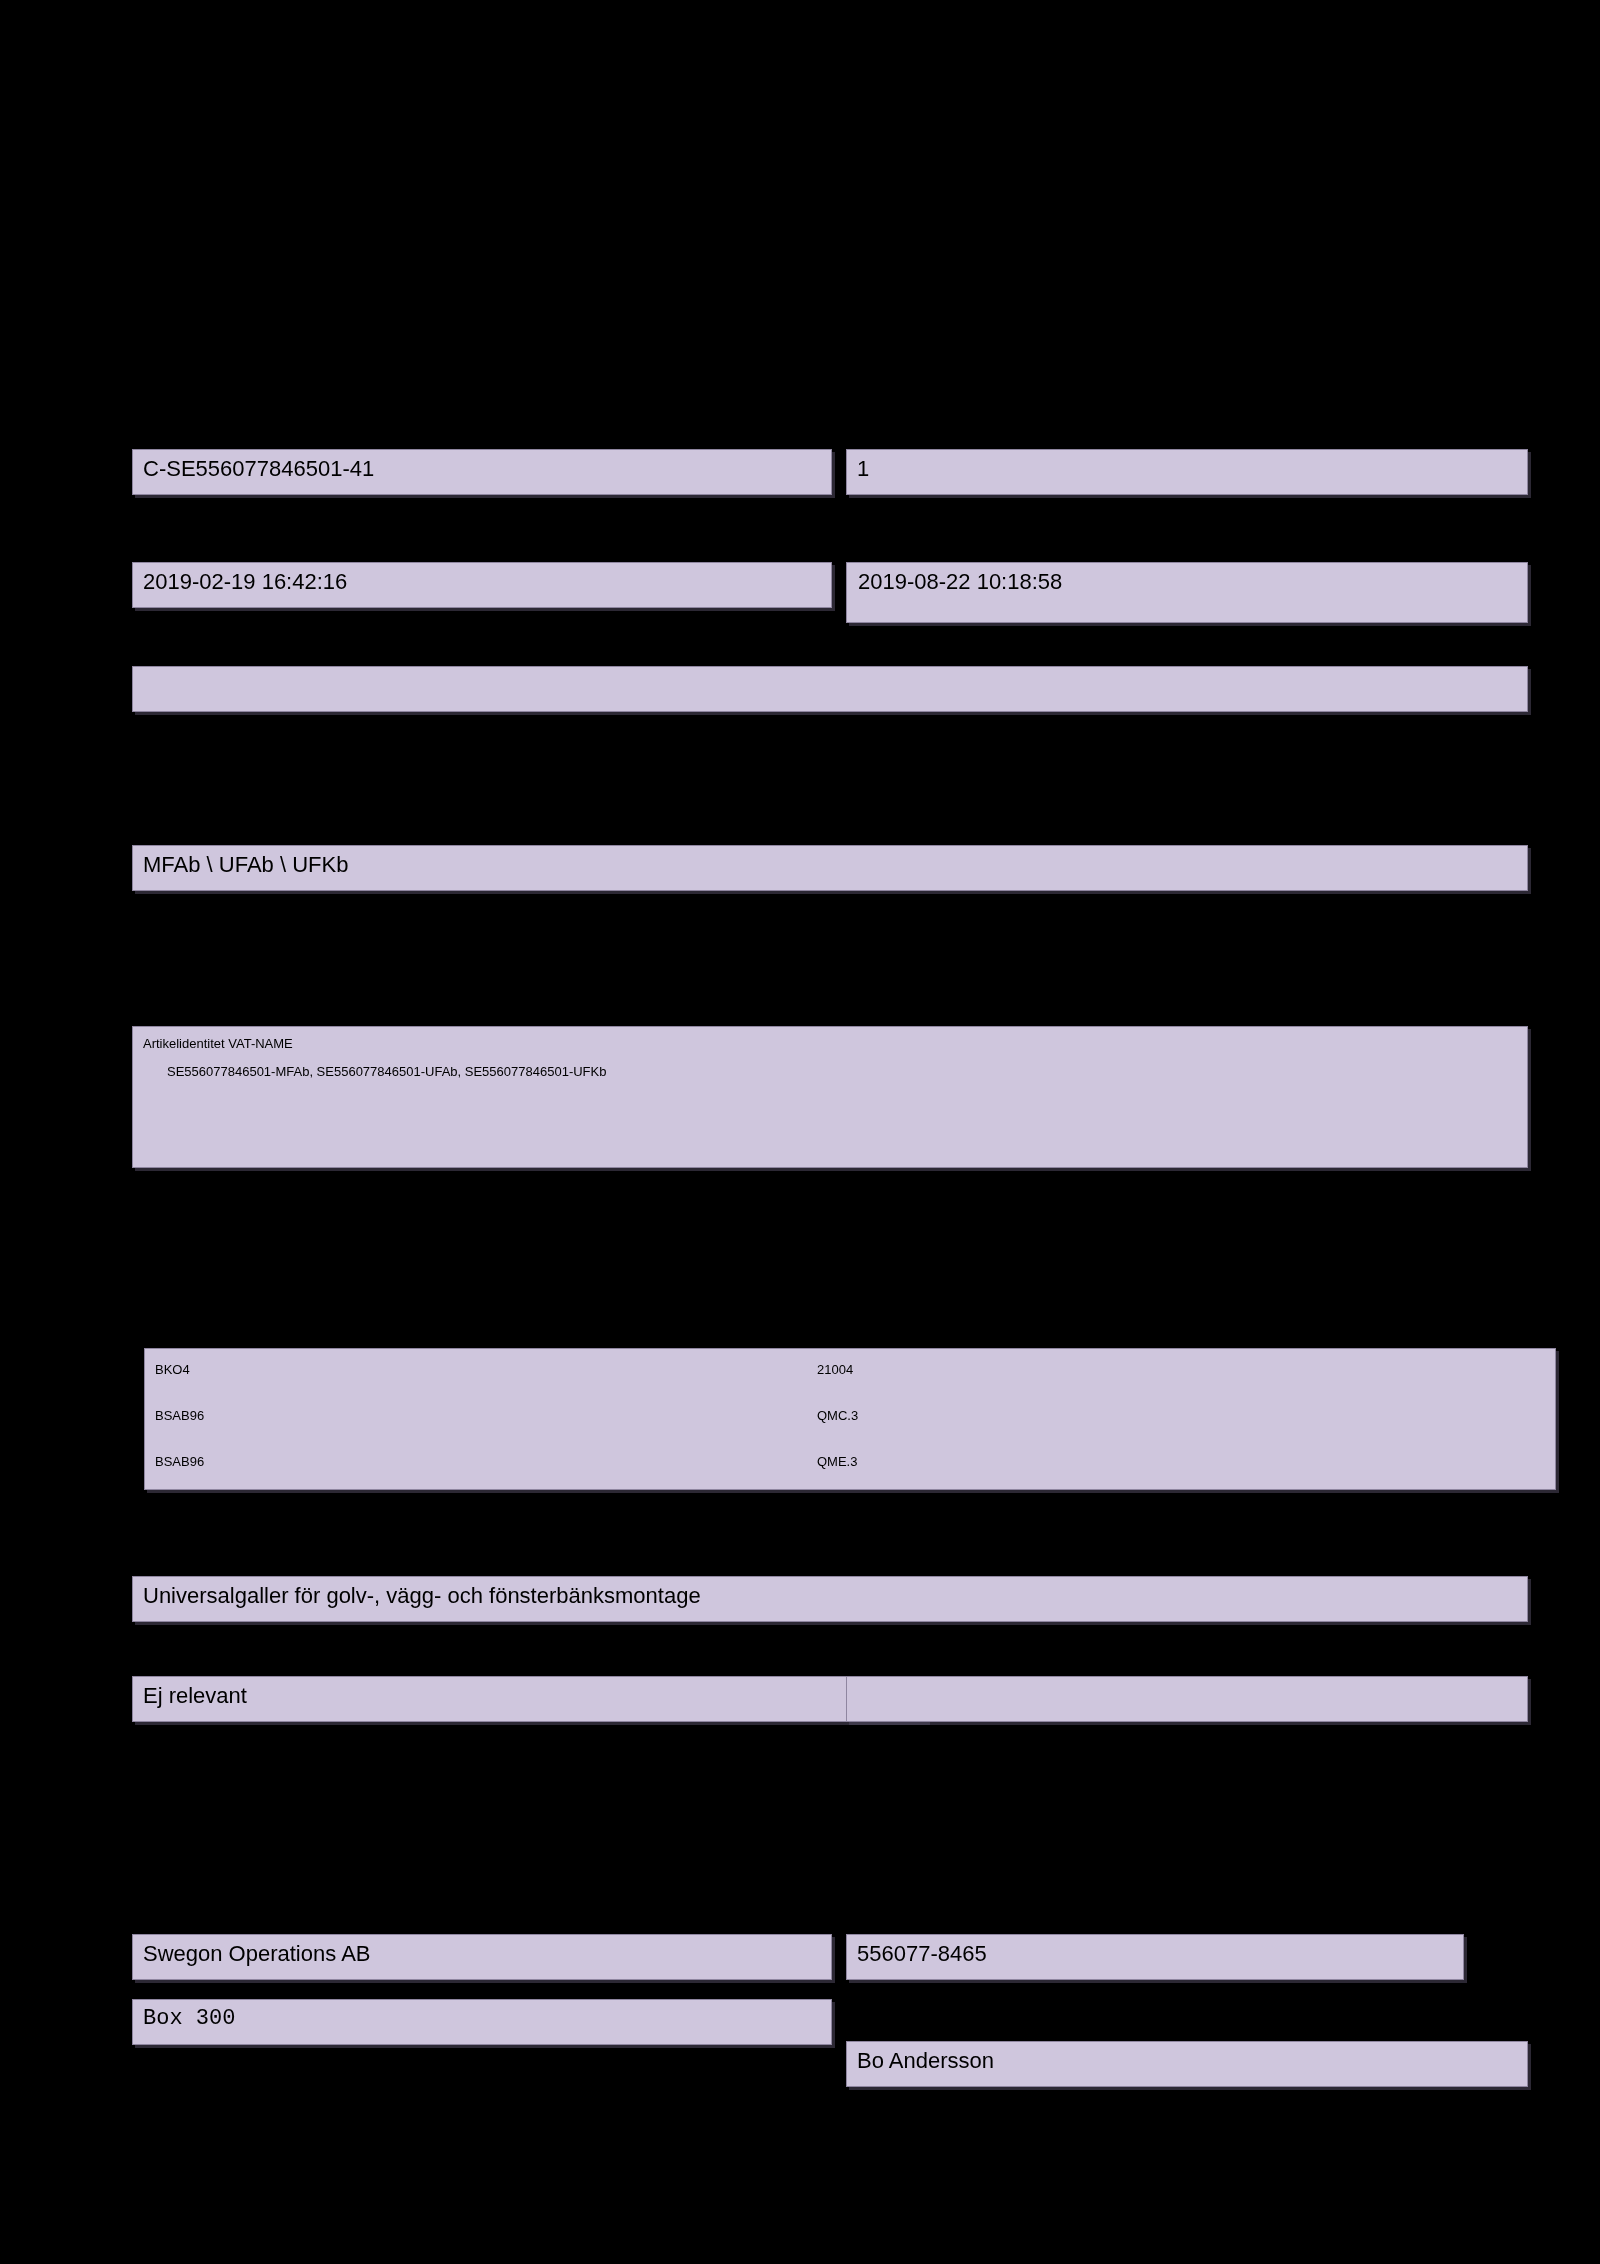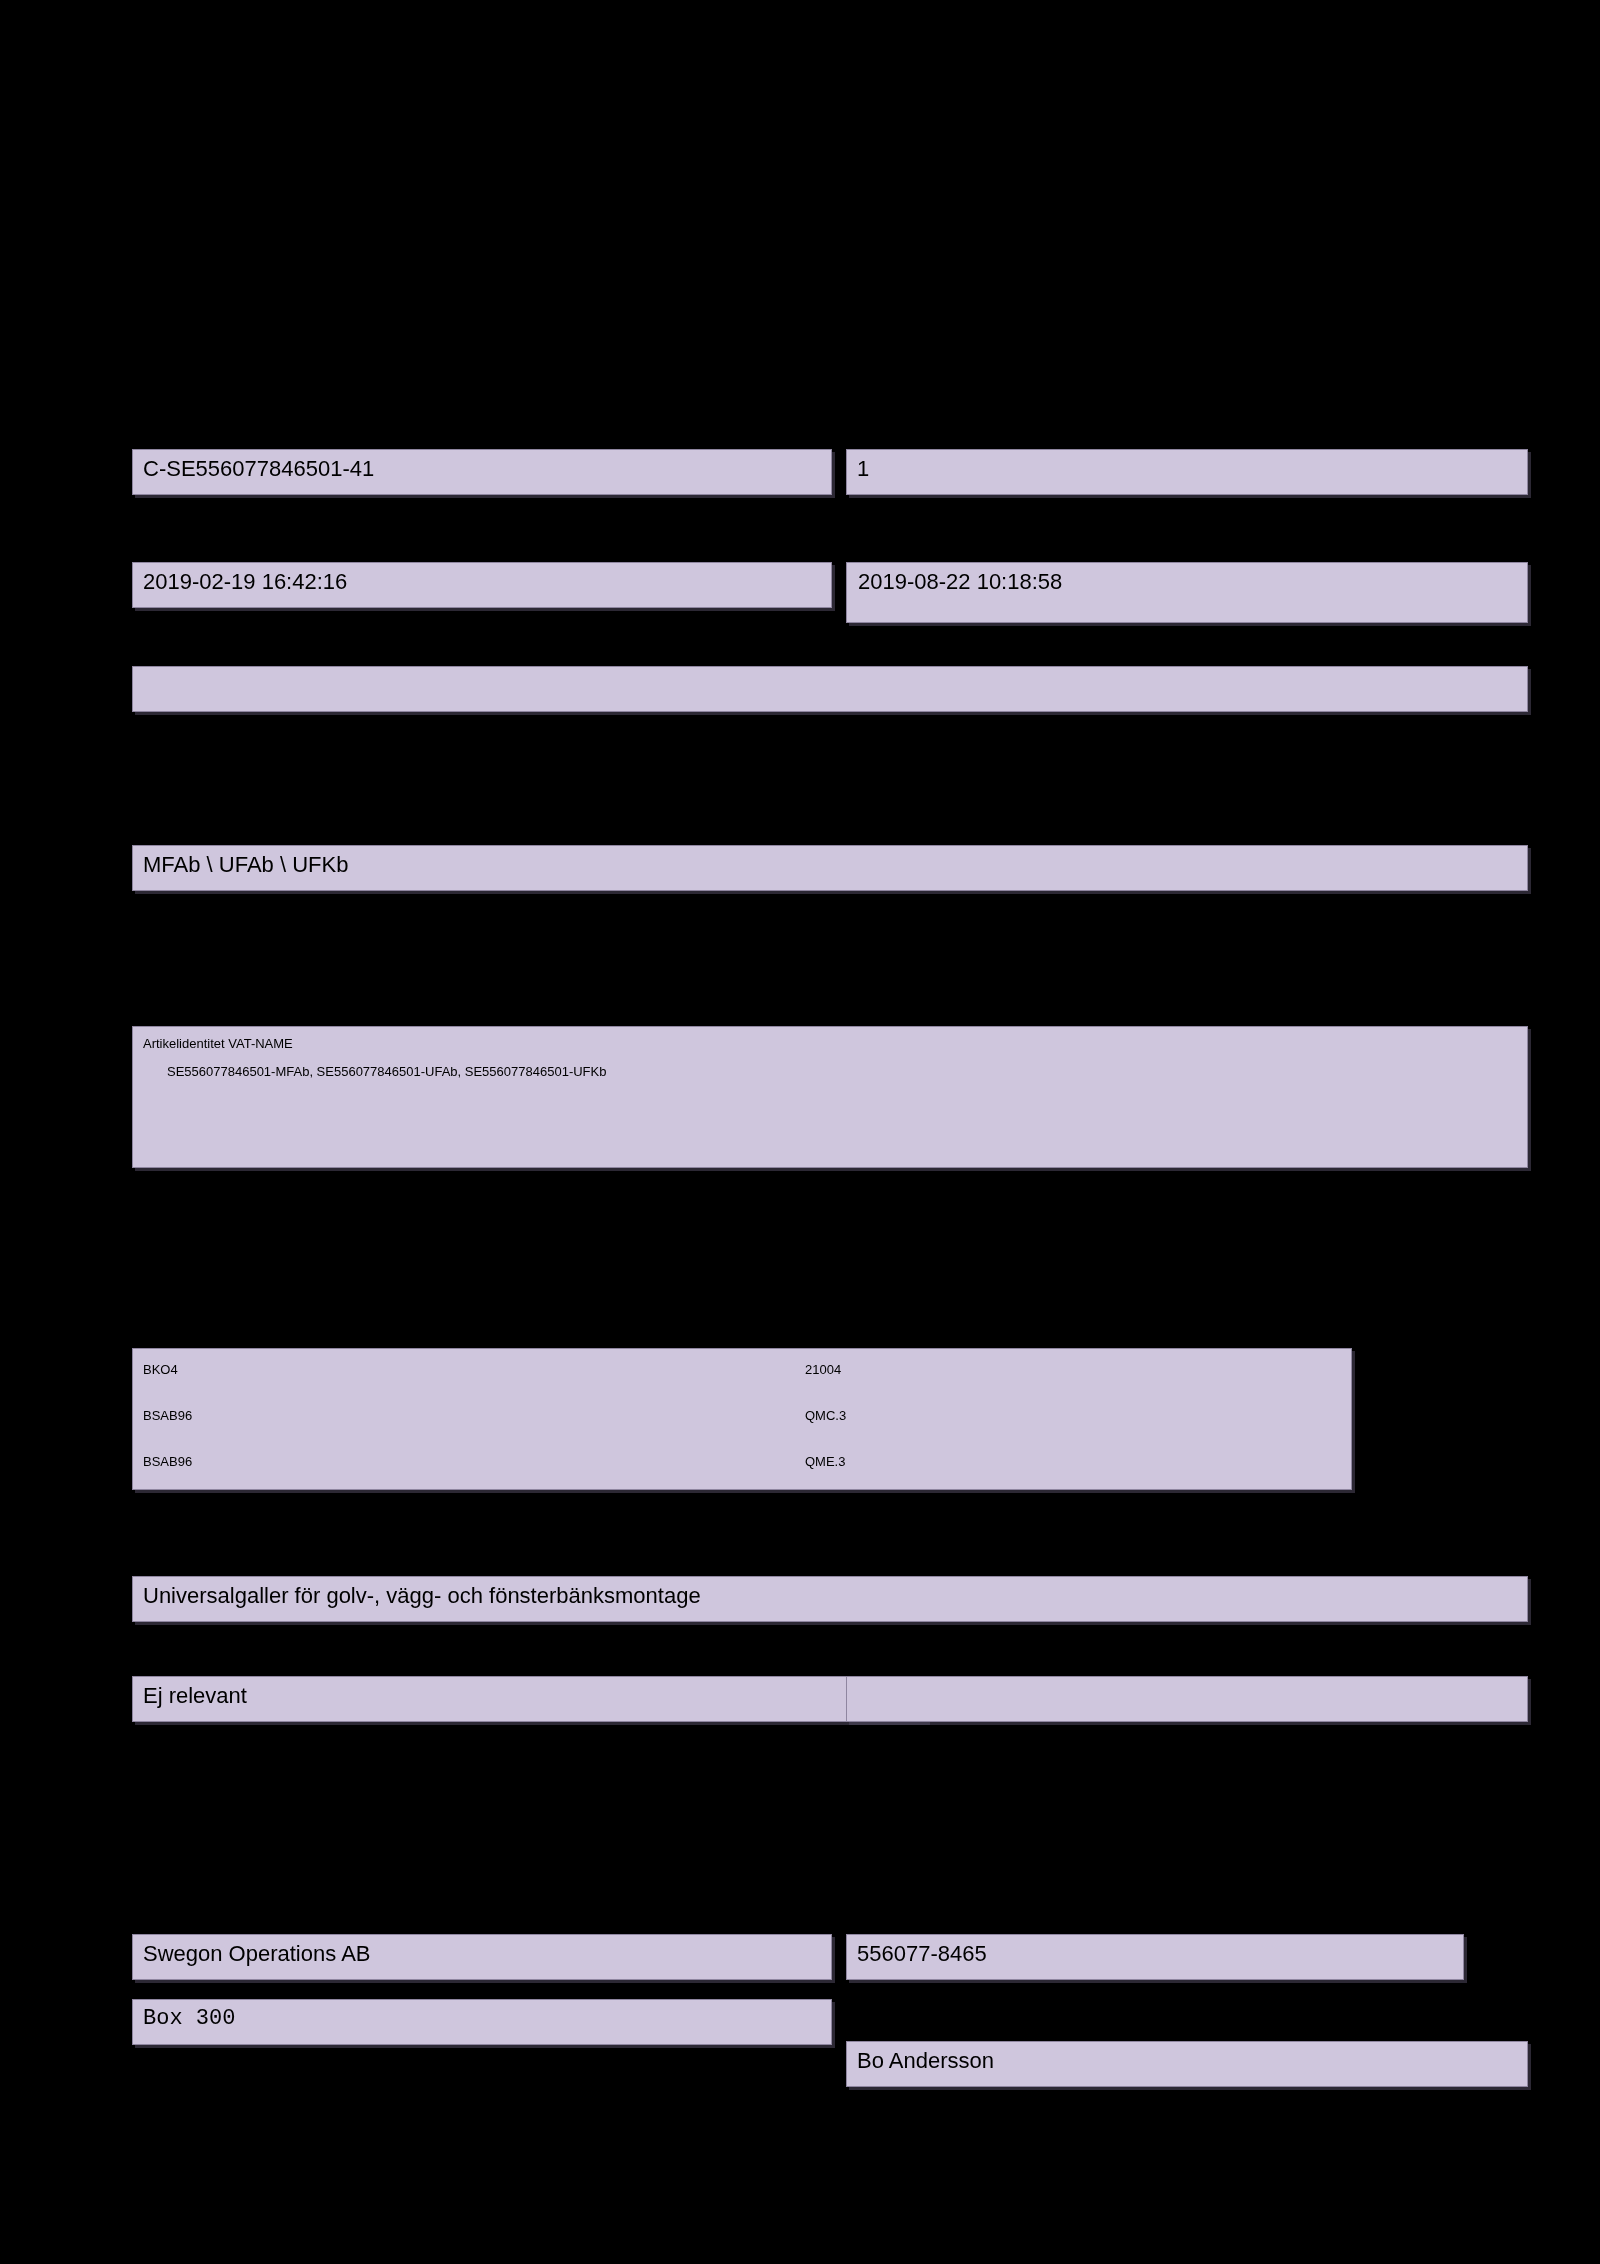--- a/index.html
+++ b/index.html
@@ -78,21 +78,21 @@
 
   <div class="tbl" style="left:132px; top:1026px; width:1396px; height:142px;">
     <div class="tbl-row" style="height:34px;">
       <span class="tbl-cell c1" style="top:6px;">Artikelidentitet VAT-NAME</span>
     </div>
     <div class="tbl-row" style="height:34px;margin-left:24px;">
       <span class="tbl-cell c1" style="top:0px;">SE556077846501-MFAb, SE556077846501-UFAb, SE556077846501-UFKb</span>
     </div>
   </div>
 
-  <div class="tbl" style="left:132px; top:1348px; width:1220px; height:142px;">
+  <div class="tbl" style="left:144px; top:1348px; width:1412px; height:142px;">
     <div class="tbl-row">
       <span class="tbl-cell c1">BKO4</span>
       <span class="tbl-cell c2">21004</span>
     </div>
     <div class="tbl-row">
       <span class="tbl-cell c1">BSAB96</span>
       <span class="tbl-cell c2">QMC.3</span>
     </div>
     <div class="tbl-row">
       <span class="tbl-cell c1">BSAB96</span>

